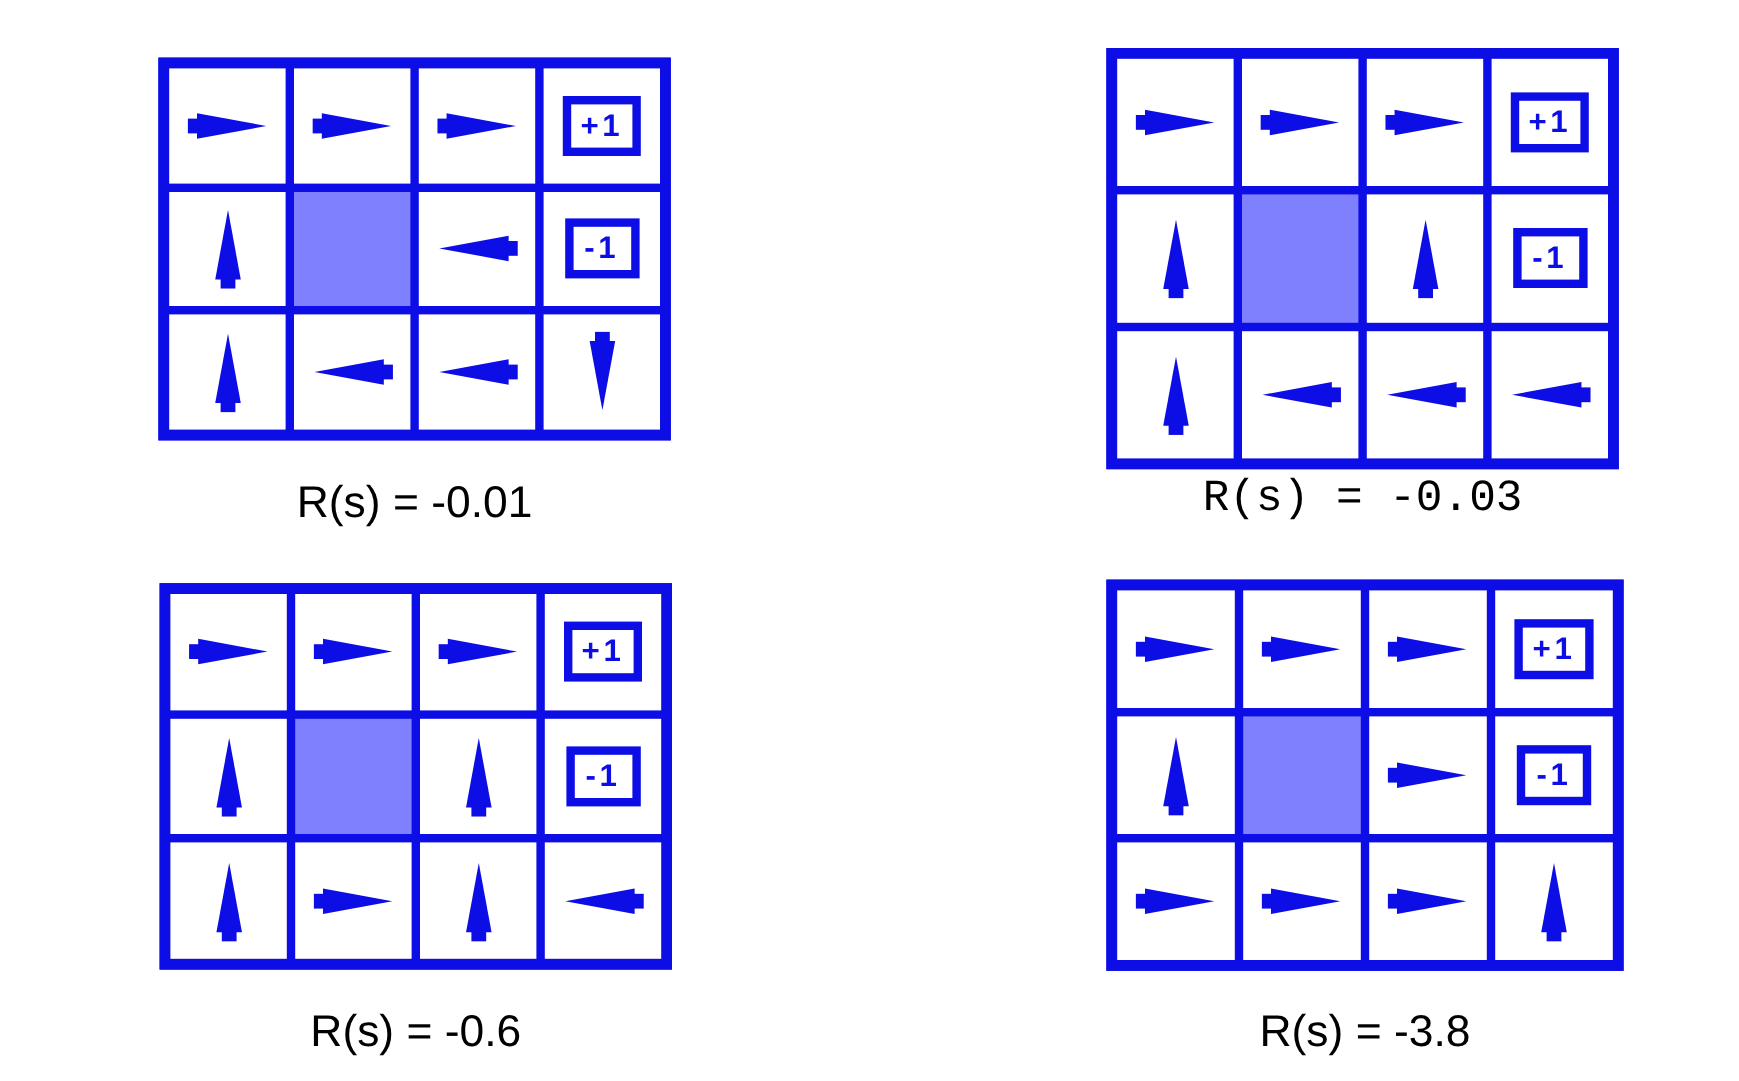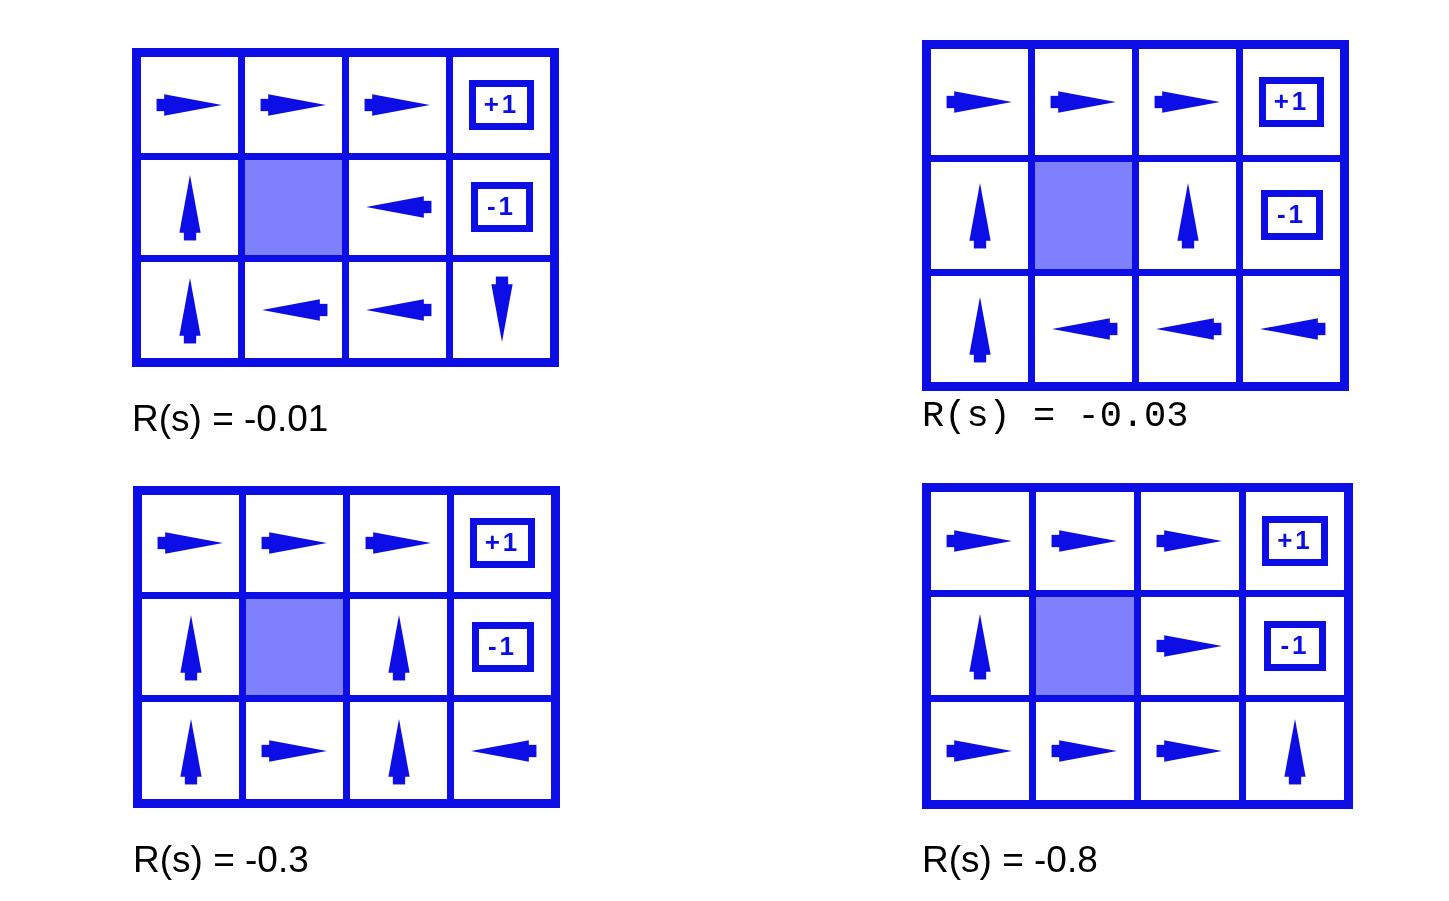--- a/index.html
+++ b/index.html
@@ -67,21 +67,21 @@
     padding: 4px 8px 6px 8px;
     display: flex;
     align-items: center;
     justify-content: center;
     min-width: 62px;
   }
 
   .caption {
     position: absolute;
     width: 100%;
-    text-align: left;
+    text-align: center;
     color: #000000;
     font-family: "Liberation Sans", sans-serif;
     font-size: 37px;
     font-weight: 400;
     white-space: nowrap;
   }
 </style>
 </head>
 <body>
 
@@ -387,21 +387,21 @@
             <svg viewBox="0 0 100 100" class="arrow-svg" width="100%" height="100%" preserveAspectRatio="none">
               <g transform="rotate(180 50 50)">
                 <path d="M 16,31 L 92,50 L 16,69 Z" fill="#0D0DE6"></path>
                 <rect x="6" y="39" width="12" height="22" fill="#0D0DE6"></rect>
               </g>
             </svg>
           </span>
         </div>
       </div>
   </div>
-  <div class="caption" style="left:133px; top:839px; width:427px;">R(s) = -0.3</div>
+  <div class="caption" style="left:133px; top:839px; width:427px;">R(s) = -0.6</div>
 
   <div class="panel" style="left:922px; top:483px; width:431px; height:326px;">
     <div class="grid">
         <div class="cell">
           <span style="display: block; width: 76px; height: 56px;">
             <svg viewBox="0 0 100 100" class="arrow-svg" width="100%" height="100%" preserveAspectRatio="none">
               <g transform="rotate(0 50 50)">
                 <path d="M 16,31 L 92,50 L 16,69 Z" fill="#0D0DE6"></path>
                 <rect x="6" y="39" width="12" height="22" fill="#0D0DE6"></rect>
               </g>
@@ -490,15 +490,15 @@
             <svg viewBox="0 0 100 100" class="arrow-svg" width="100%" height="100%" preserveAspectRatio="none">
               <g transform="rotate(270 50 50)">
                 <path d="M 16,31 L 92,50 L 16,69 Z" fill="#0D0DE6"></path>
                 <rect x="6" y="39" width="12" height="22" fill="#0D0DE6"></rect>
               </g>
             </svg>
           </span>
         </div>
       </div>
   </div>
-  <div class="caption" style="left:922px; top:839px; width:431px;">R(s) = -0.8</div>
+  <div class="caption" style="left:922px; top:839px; width:431px;">R(s) = -3.8</div>
 
 </div>
 
 </body></html>

